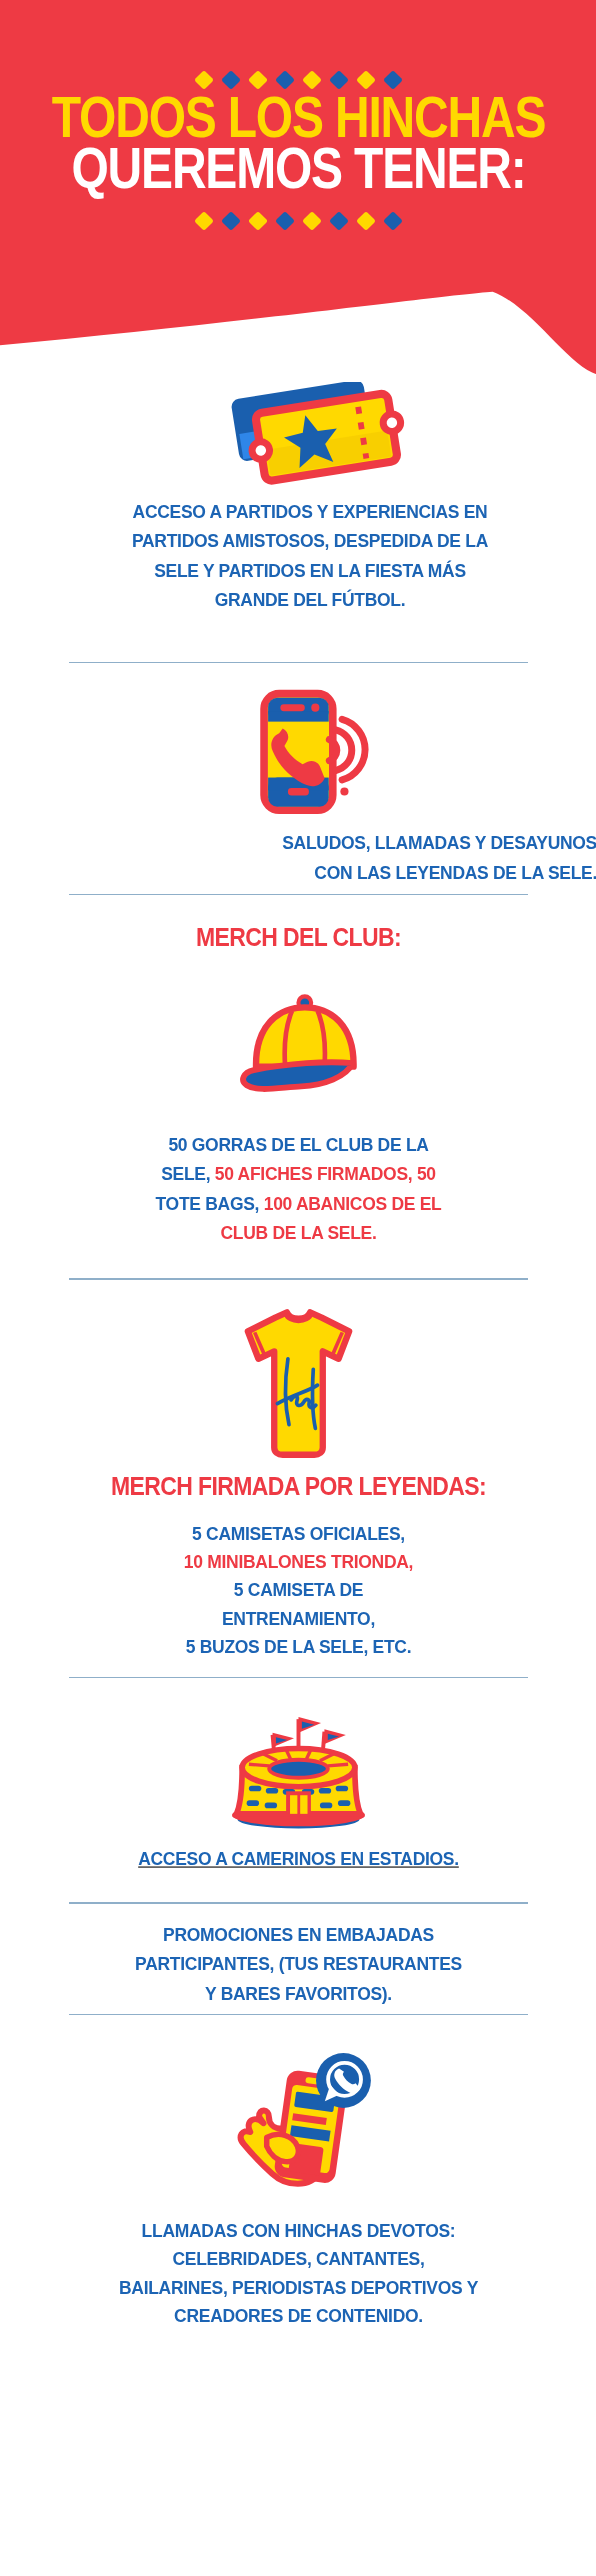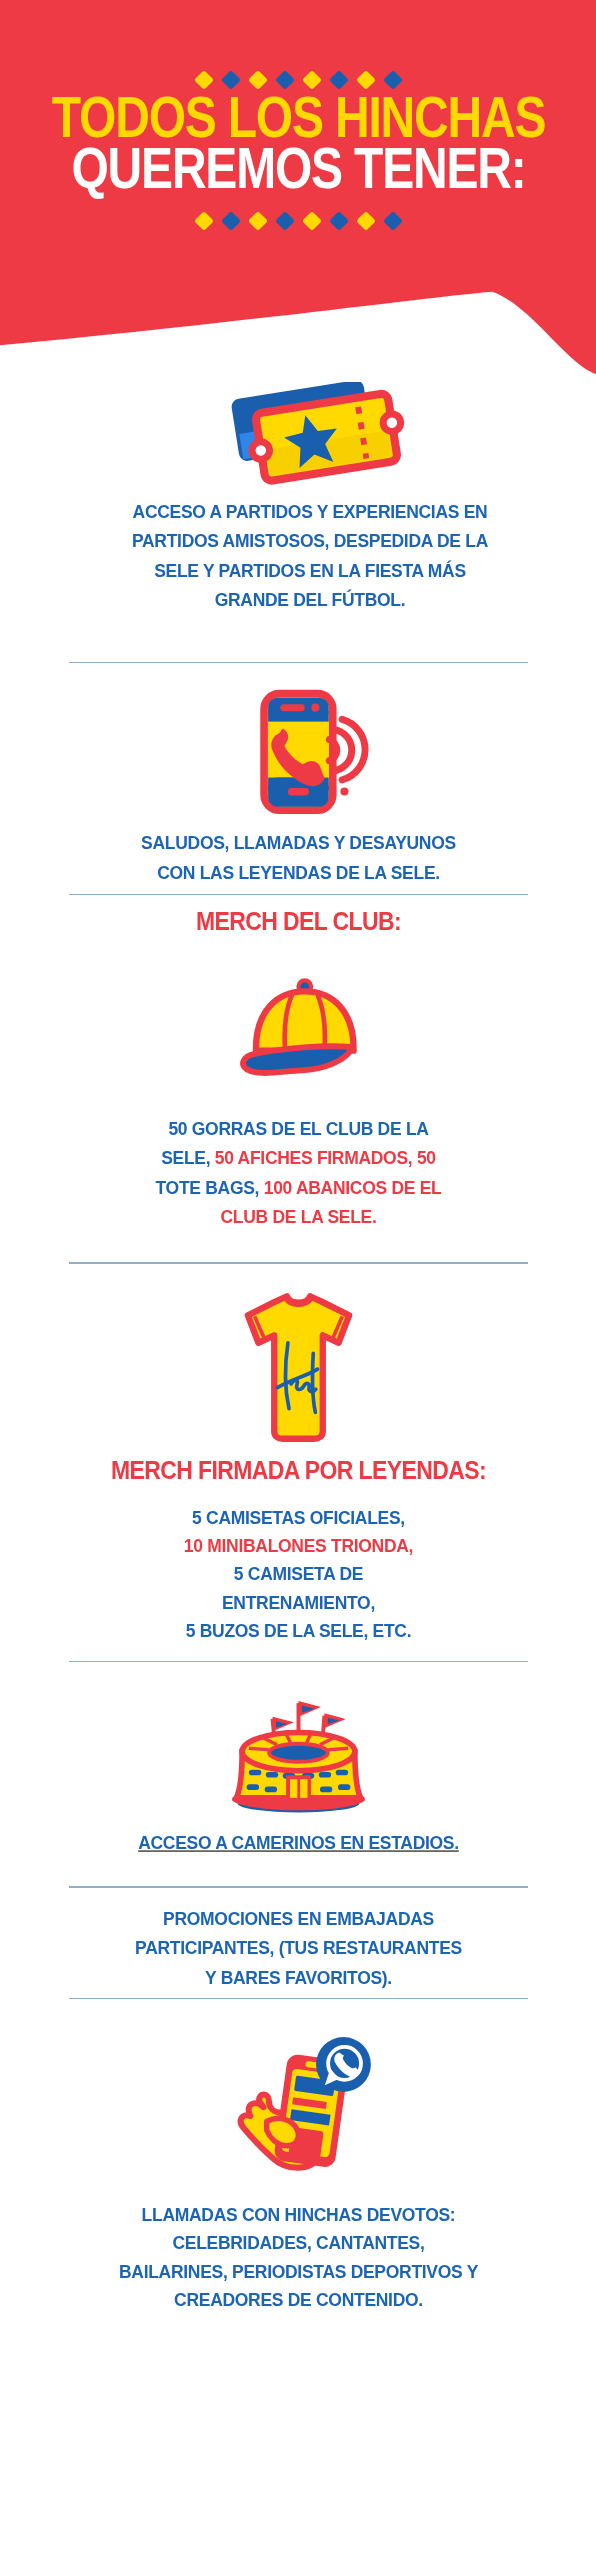--- a/index.html
+++ b/index.html
@@ -97,21 +97,21 @@
     <p class="para blue" style="margin-top:11.7px;">
       <span class="line">ACCESO A PARTIDOS Y EXPERIENCIAS EN</span>
       <span class="line">PARTIDOS AMISTOSOS, DESPEDIDA DE LA</span>
       <span class="line">SELE Y PARTIDOS EN LA FIESTA MÁS</span>
       <span class="line">GRANDE DEL FÚTBOL.</span>
     </p>
   </section>
 
   <div class="divider" style="margin-top:52px;"></div>
 
-  <section class="sec" style="margin-top:26px;">
+  <section class="sec" style="margin-top:26px;text-align:right;">
     <div class="icon-wrap">
       <svg width="152" height="127" viewBox="0 0 260 218">
         <rect x="70" y="8" width="118" height="200" rx="26" fill="var(--yellow,#ffd900)" stroke="var(--red,#ee3a44)" stroke-width="13"></rect>
         <rect x="77" y="15" width="104" height="40" rx="16" fill="var(--blue_fill,#1a5fae)"></rect>
         <rect x="77" y="38" width="104" height="18" fill="var(--blue_fill,#1a5fae)"></rect>
         <rect x="98" y="26" width="42" height="12" rx="6" fill="var(--red,#ee3a44)"></rect>
         <circle cx="158" cy="32" r="7" fill="var(--red,#ee3a44)"></circle>
         <rect x="77" y="152" width="104" height="50" rx="16" fill="var(--blue_fill,#1a5fae)"></rect>
         <rect x="77" y="152" width="104" height="22" fill="var(--blue_fill,#1a5fae)"></rect>
         <rect x="111" y="170" width="36" height="13" rx="6" fill="var(--red,#ee3a44)"></rect>
@@ -124,21 +124,21 @@
       </svg>
     </div>
     <p class="para blue" style="margin-top:15px;">
       <span class="line">SALUDOS, LLAMADAS Y DESAYUNOS</span>
       <span class="line">CON LAS LEYENDAS DE LA SELE.</span>
     </p>
   </section>
 
   <div class="divider" style="margin-top:8.2px;"></div>
 
-  <section class="sec" style="margin-top:13px;">
+  <section class="sec" style="margin-top:29px;">
     <h2 class="heading">MERCH DEL CLUB:</h2>
     <div class="icon-wrap" style="margin-top:40px;">
       <svg width="152" height="108" viewBox="0 0 260 186">
         <circle cx="140" cy="22" r="11" fill="var(--blue_fill,#1a5fae)" stroke="var(--red,#ee3a44)" stroke-width="7"></circle>
         <path d="M56,128 C56,64 92,30 140,30 C188,30 224,64 224,128 L224,132 L56,132 Z" fill="var(--yellow,#ffd900)" stroke="var(--red,#ee3a44)" stroke-width="11" stroke-linejoin="round"></path>
         <path d="M118,36 C106,64 104,98 106,130" fill="none" stroke="var(--red,#ee3a44)" stroke-width="8"></path>
         <path d="M162,36 C174,64 176,98 174,130" fill="none" stroke="var(--red,#ee3a44)" stroke-width="8"></path>
         <path d="M222,126 C212,150 172,164 134,166 C96,168 58,176 40,164 C28,156 34,142 52,138 C110,126 180,122 222,126 Z" fill="var(--blue_fill,#1a5fae)" stroke="var(--red,#ee3a44)" stroke-width="10" stroke-linejoin="round"></path>
       </svg>
     </div>

